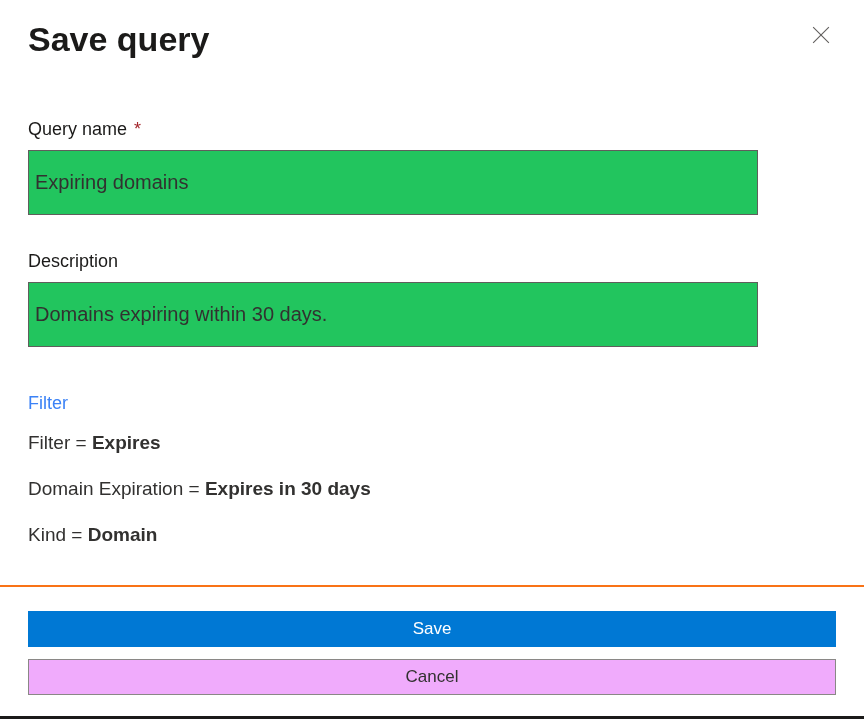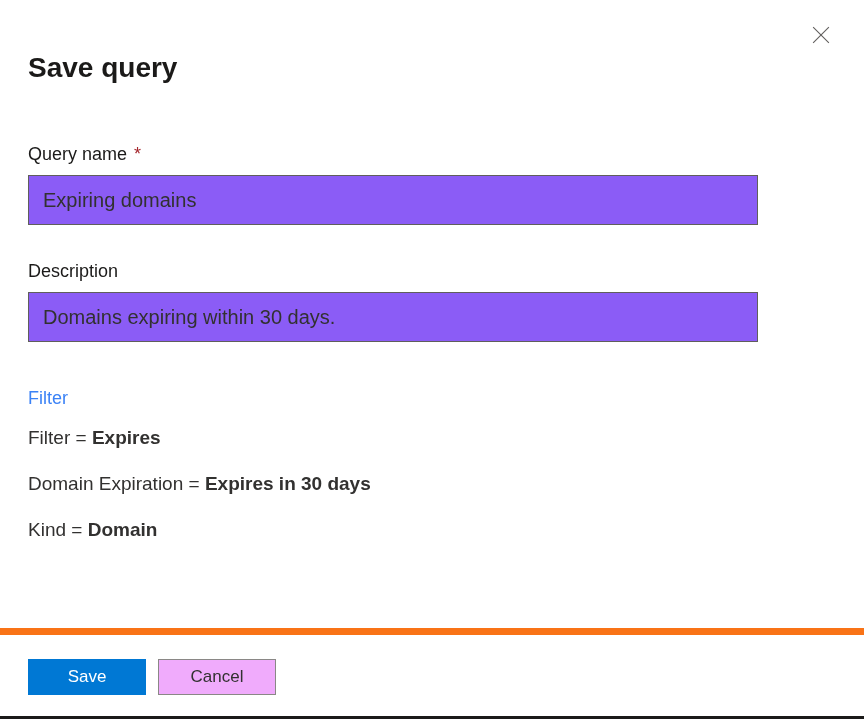--- a/index.html
+++ b/index.html
@@ -21,24 +21,23 @@
       display: flex;
       flex-direction: column;
     }
     .header {
       display: flex;
       justify-content: space-between;
       align-items: flex-start;
       margin-bottom: 60px;
     }
     .title {
-      font-size: 28px;
+      font-size: 34px;
       font-weight: 600;
       color: #1b1a19;
-      margin-top: 32px;
     }
     .close-btn {
       background: none;
       border: none;
       cursor: pointer;
       padding: 6px;
       color: #605e5c;
       display: flex;
       align-items: center;
       justify-content: center;
@@ -56,27 +55,27 @@
       margin-bottom: 10px;
       display: block;
       font-weight: 400;
     }
     .required {
       color: #a4262c;
       margin-left: 2px;
     }
     .text-input {
       width: 730px;
-      height: 50px;
+      height: 65px;
       border: 1px solid #605e5c;
-      padding: 0 14px;
+      padding: 0 6px;
       font-size: 20px;
       font-family: inherit;
       color: #323130;
-      background: #8b5cf6;
+      background: #22c55e;
     }
     .filter-section {
       margin-top: 10px;
     }
     .filter-label {
       font-size: 18px;
       color: #3b82f6;
       margin-bottom: 18px;
       display: block;
       font-weight: 400;
@@ -84,26 +83,27 @@
     .filter-row {
       font-size: 19px;
       color: #323130;
       margin-bottom: 24px;
       font-weight: 400;
     }
     .filter-value {
       font-weight: 600;
     }
     .footer {
-      border-top: 7px solid #f97316;
+      border-top: 2px solid #f97316;
       padding: 24px 28px;
       margin: 0 -28px;
       margin-top: auto;
       display: flex;
       gap: 12px;
+      flex-direction: column;
     }
     .btn {
       height: 36px;
       padding: 0 20px;
       font-size: 17px;
       font-family: inherit;
       border: 1px solid;
       cursor: pointer;
       min-width: 118px;
     }

